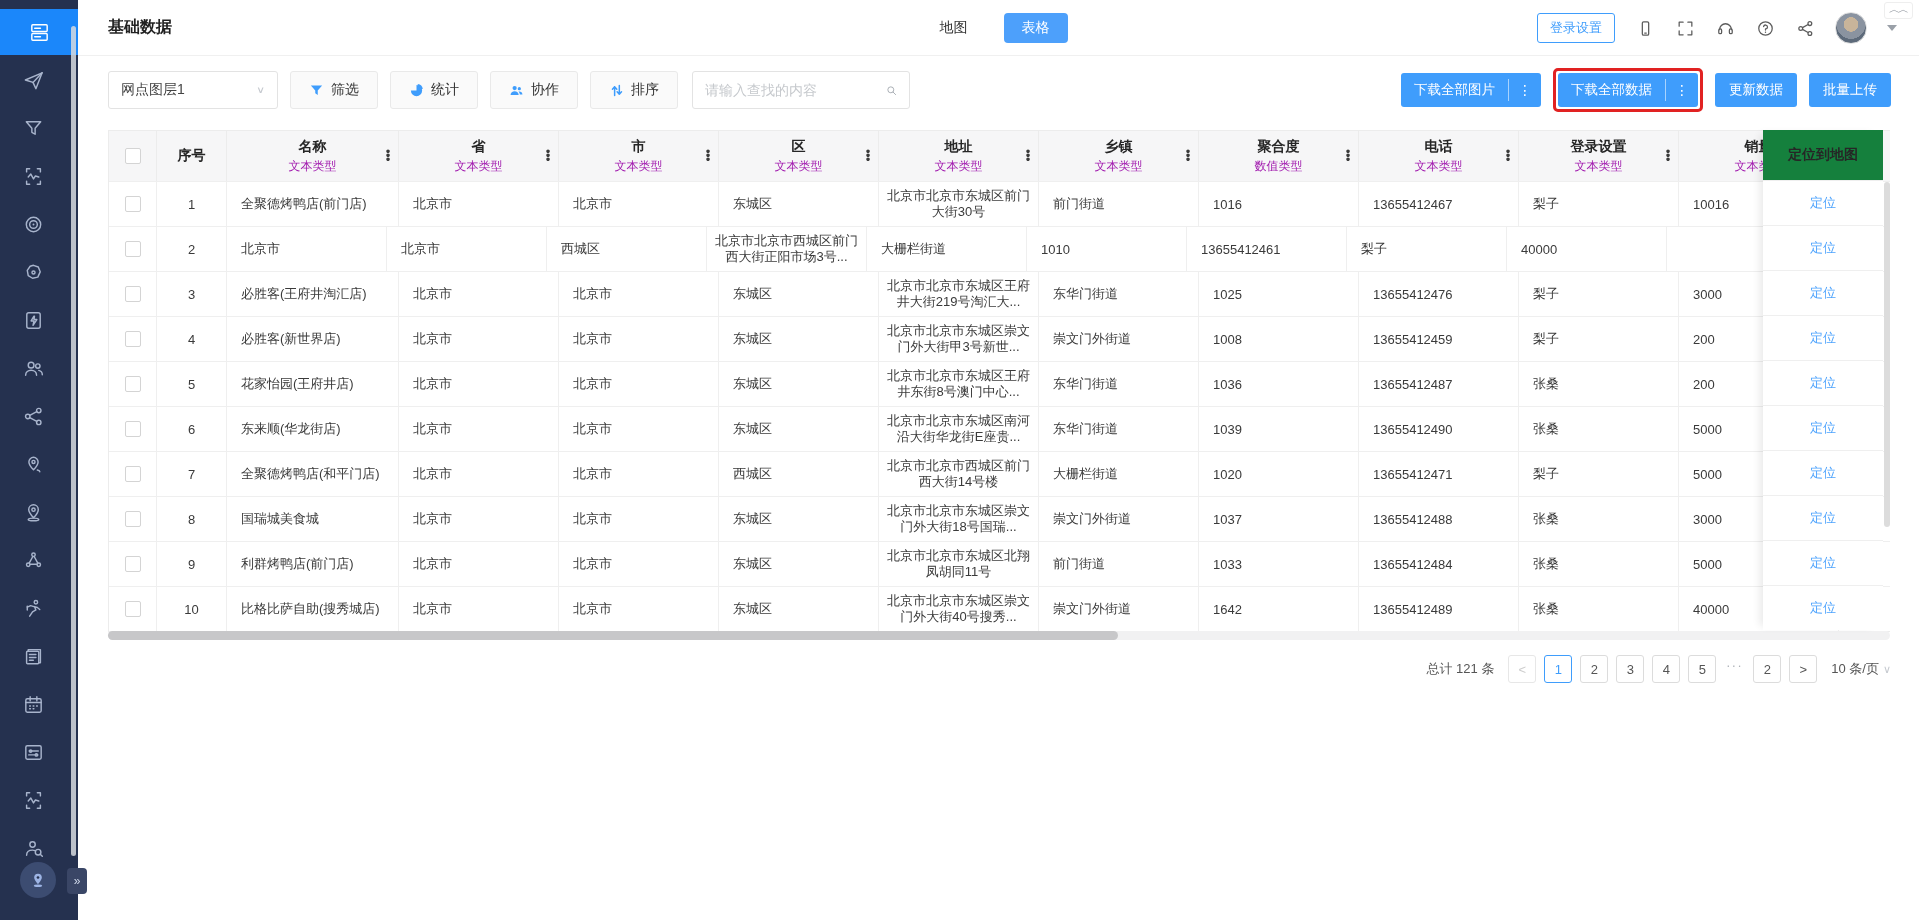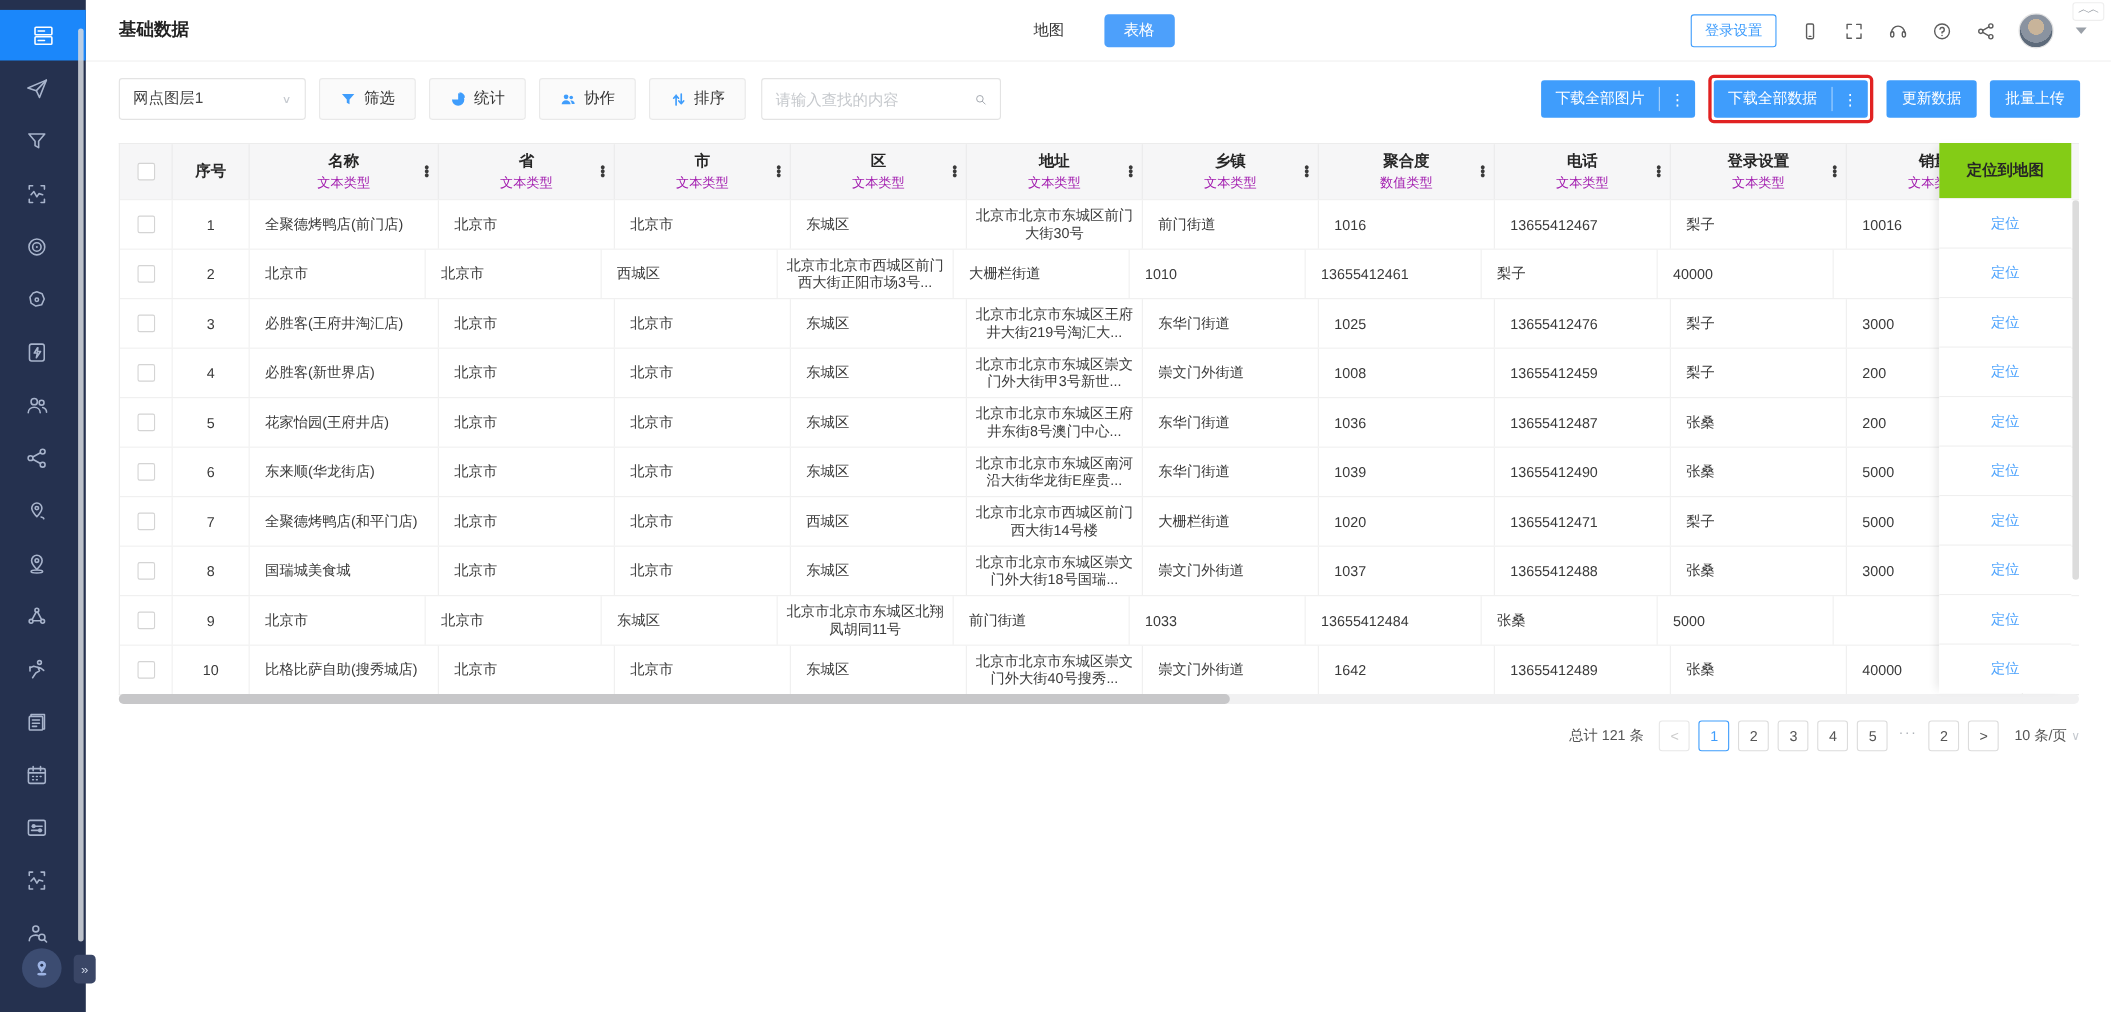--- a/index.html
+++ b/index.html
@@ -61,21 +61,21 @@
   .g-cell { flex:none; border-right:1px solid #efefef; display:flex; align-items:center; padding:0 14px; font-size:13px; color:#3a3a3a; overflow:hidden; position:relative; }
   .g-cell.center { justify-content:center; text-align:center; padding:0 8px; }
   .addr { line-height:16px; max-height:34px; overflow:hidden; }
   .h-cell { flex:none; border-right:1px solid #ececec; position:relative; display:flex; flex-direction:column; align-items:center; justify-content:center; gap:2px; }
   .h-label { font-size:14px; font-weight:bold; color:#262626; white-space:nowrap; }
   .h-sub { font-size:12px; color:#a21caf; white-space:nowrap; }
   .h-menu { position:absolute; right:4px; top:50%; transform:translateY(-50%); color:#3a3a3a; font-size:13px; line-height:4px; cursor:pointer; width:12px; text-align:center; }
   .h-menu span { display:block; height:4px; }
   .chk { width:16px; height:16px; border:1px solid #d4d4d4; border-radius:2px; background:#fff; cursor:pointer; }
   .fixed-col { position:absolute; right:7px; top:0; width:120px; background:#fff; box-shadow:-7px 0 8px -4px rgba(0,0,0,.09); z-index:5; }
-  .fixed-col .fh { height:50px; background:#84cc16; display:flex; align-items:center; justify-content:center; font-weight:bold; font-size:14px; color:#262626; border-bottom:0; }
+  .fixed-col .fh { height:50px; background:#15803d; display:flex; align-items:center; justify-content:center; font-weight:bold; font-size:14px; color:#262626; border-bottom:0; }
   .fixed-col .fc { height:45px; display:flex; align-items:center; justify-content:center; border-top:1px solid #efefef; background:#fff; }
   .locate-link { color:#4da3fd; font-size:13px; cursor:pointer; }
   .v-scrollbar { position:absolute; right:0; top:52px; width:6px; height:345px; background:#dcdcdc; border-radius:3px; z-index:6; }
   .h-scrollbar { position:absolute; left:0; top:501px; width:1782px; height:9px; background:#f1f1f2; border-radius:5px; }
   .h-scrollbar .thumb { width:1010px; height:9px; background:#c7c7c9; border-radius:5px; cursor:pointer; }
 
   
   .pagination { position:absolute; right:28px; top:655px; display:flex; align-items:center; gap:8px; color:#555; font-size:13px; }
   .pg-total { margin-right:6px; }
   .pg-btn { min-width:28px; height:28px; border:1px solid #dcdcdc; border-radius:3px; background:#fff; display:flex; align-items:center; justify-content:center; cursor:pointer; color:#555; padding:0 6px; }
@@ -736,20 +736,23 @@
             <span class="">3000</span>
           </div>
         </div>
         <div class="g-row">
           <div class="g-cell center" style="width:48px">
     <div class="chk"></div>
           </div>
           <div class="g-cell center" style="width:70px">
             <span class="">9</span>
           </div>
+          <div class="g-cell" style="width:172px">
+            <span class="">利群烤鸭店(前门店)</span>
+          </div>
           <div class="g-cell" style="width:160px">
             <span class="">北京市</span>
           </div>
           <div class="g-cell" style="width:160px">
             <span class="">北京市</span>
           </div>
           <div class="g-cell" style="width:160px">
             <span class="">东城区</span>
           </div>
           <div class="g-cell center" style="width:160px">

